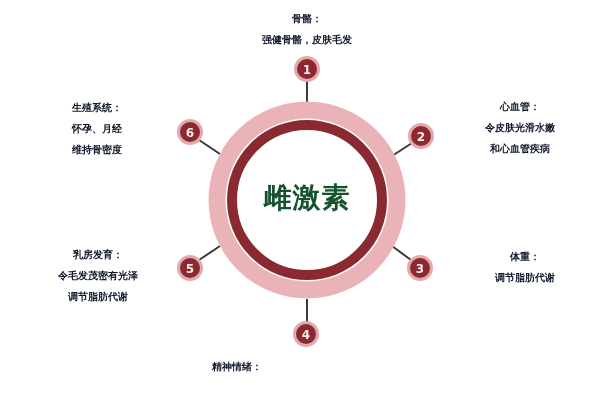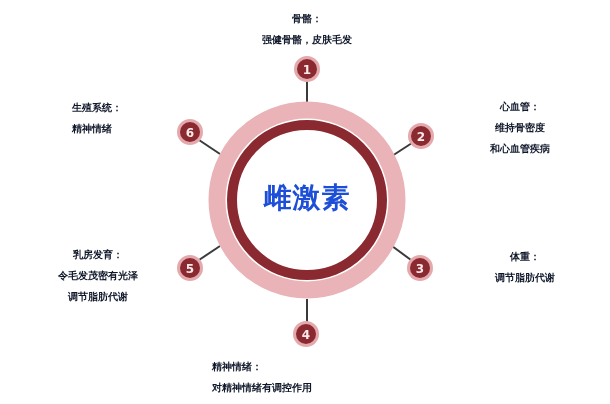--- a/index.html
+++ b/index.html
@@ -2,21 +2,21 @@
 <html><head>
 <meta charset="utf-8">
 <style>
   html, body { margin: 0; padding: 0; background: #ffffff; }
   body { width: 610px; height: 404px; position: relative; overflow: hidden;
          font-family: "DejaVu Sans", "Liberation Sans", sans-serif; color: #111; }
   .canvas { position: absolute; left: 0; top: 0; width: 610px; height: 404px; }
   .label { position: absolute; font-weight: bold; font-size: 10px; line-height: 21px; color: #0f172a; white-space: nowrap; }
   .label .title, .label .line { display: block; }
   .center-text { position: absolute; left: 247px; top: 179px; width: 120px; text-align: center;
-                 font-size: 28px; font-weight: bold; color: #1d4ed8; letter-spacing: 1px; }
+                 font-size: 28px; font-weight: bold; color: #14532d; letter-spacing: 1px; }
   .badge-num { font-family: "DejaVu Sans", sans-serif; font-weight: bold; font-size: 12px; fill: #fbeaea; }
 </style>
 </head>
 <body>
 
 <div class="canvas">
   <svg width="610" height="404" viewBox="0 0 610 404" xmlns="http://www.w3.org/2000/svg" style="position:absolute;left:0;top:0;">
 
     <g stroke="#3a3a3a" stroke-width="2">
       <line x1="307" y1="80" x2="307" y2="102"></line>
@@ -66,37 +66,37 @@
 
   <div class="center-text">雌激素</div>
 
   <div class="label" style="left:217px; top:8px; width:180px; text-align:center;">
     <span class="title">骨骼：</span>
     <span class="line">强健骨骼，皮肤毛发</span>
   </div>
 
   <div class="label" style="left:460px; top:96px; width:120px; text-align:center;">
     <span class="title" style="">心血管：</span>
-    <span class="line">维持骨密度</span>
+    <span class="line">令皮肤光滑水嫩</span>
     <span class="line">和心血管疾病</span>
   </div>
 
   <div class="label" style="left:470px; top:246px; width:110px; text-align:center;">
     <span class="title">体重：</span>
     <span class="line">调节脂肪代谢</span>
   </div>
 
   <div class="label" style="left:212px; top:356px; width:190px; text-align:left;">
     <span class="title">精神情绪：</span>
-    <span class="line">对精神情绪有调控作用</span>
   </div>
 
   <div class="label" style="left:28px; top:244px; width:140px; text-align:center;">
     <span class="title">乳房发育：</span>
     <span class="line">令毛发茂密有光泽</span>
     <span class="line">调节脂肪代谢</span>
   </div>
 
   <div class="label" style="left:72px; top:97px; width:110px; text-align:left;">
     <span class="title">生殖系统：</span>
-    <span class="line">精神情绪</span>
+    <span class="line">怀孕、月经</span>
+    <span class="line">维持骨密度</span>
   </div>
 </div>
 
 </body></html>

